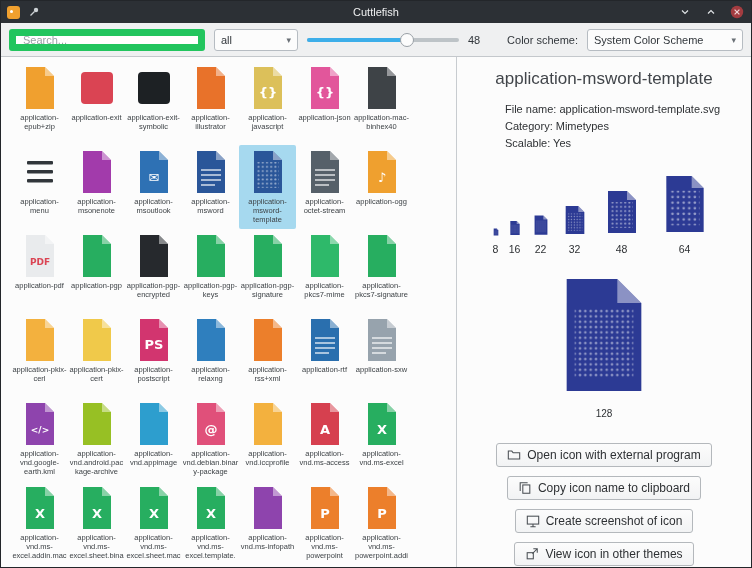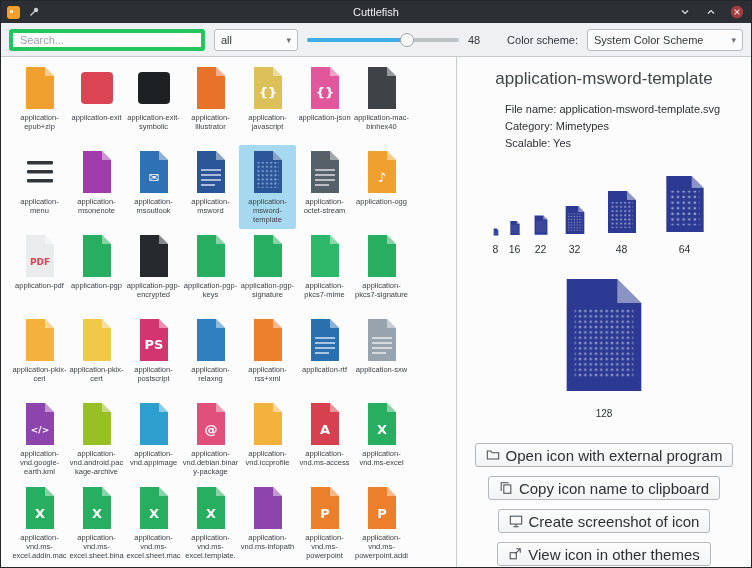--- a/index.html
+++ b/index.html
@@ -11,21 +11,21 @@
   .titlebar { height:22px; background:#2c3035; display:flex; align-items:center; position:relative; flex:0 0 auto; padding:0 6px;gap:24px; }
   .tb-left { display:flex; align-items:center; gap:6px; }
   .appicon { width:13px; height:13px; border-radius:3px; background:#f0a02f; position:relative; display:inline-block; }
   .appicon::after { content:''; position:absolute; left:3px; top:4px; width:3px; height:3px; border-radius:50%; background:#fff; }
   .tb-title { position:absolute; left:0; right:0; text-align:center; color:#eff0f1; font-size:11px; pointer-events:none; }
   .tb-right { margin-left:auto; display:flex; align-items:center; gap:10px; }
   .wbtn { display:inline-flex; align-items:center; justify-content:center; width:16px; height:16px; cursor:pointer; }
 
   
   .toolbar { height:34px; background:#eff0f1; border-bottom:1px solid #c4c8cc; display:flex; align-items:center; padding:0 8px; gap:9px; flex:0 0 auto; }
-  .search { width:196px; height:22px; border:4px solid #22c55e; border-radius:3px; background:#fff; padding:0 7px; font-size:11px; color:#31363b; font-family:inherit; }
+  .search { width:196px; height:22px; border:7px solid #22c55e; border-radius:3px; background:#fff; padding:0 7px; font-size:11px; color:#31363b; font-family:inherit; }
   .search::placeholder { color:#9aa0a6; }
   .combo { height:22px; border:1px solid #b6bcc2; border-radius:3px; background:#fcfcfc; display:flex; align-items:center; padding:0 6px; font-size:11px; color:#31363b; cursor:pointer; }
   .combo span:first-child { flex:1; overflow:hidden; white-space:nowrap; }
   .combo .arr { color:#6a7076; font-size:9px; margin-left:4px; }
   .slider { position:relative; width:152px; height:22px; flex:0 0 auto; cursor:pointer; }
   .slider .groove { position:absolute; left:0; right:0; top:9px; height:4px; border-radius:2px; background:#bdc3c7; }
   .slider .fill { position:absolute; left:0; width:66%; top:9px; height:4px; border-radius:2px; background:#3daee9; }
   .slider .handle { position:absolute; left:calc(66% - 7px); top:4px; width:14px; height:14px; border-radius:50%; background:#fcfcfc; border:1px solid #99a0a6; }
   .szval { font-size:11px; color:#31363b; width:18px; }
   .cslabel { font-size:11px; color:#31363b; margin-left:auto; white-space:nowrap; }
@@ -43,21 +43,21 @@
   
   .details { flex:1; padding-top:6px; overflow:hidden; }
   .dtitle { text-align:center; font-size:17px; font-weight:500; color:#41454a; margin:6px 4px 12px; }
   .dinfo { margin-left:48px; font-size:11px; line-height:17px; color:#2e3134; text-align:left; }
   .sizesrow { display:flex; justify-content:center; align-items:flex-end; gap:7px; margin-top:20px; }
   .szcol { display:flex; flex-direction:column; align-items:center; gap:3px; }
   .szcol .num { font-size:10.5px; color:#2e3134; }
   .bigwrap { margin-top:16px; text-align:center; }
   .biglabel { font-size:10px; color:#2e3134; margin-top:5px; }
   .dbtns { display:flex; flex-direction:column; align-items:center; gap:9px; margin-top:24px; }
-  .dbtn { display:inline-flex; align-items:center; gap:6px; height:24px; padding:0 10px; font-size:15px; color:#2e3134;
+  .dbtn { display:inline-flex; align-items:center; gap:6px; height:24px; padding:0 10px; font-size:12px; color:#2e3134;
     background:linear-gradient(#fcfcfc,#f2f3f4); border:1px solid #b4b8bc; border-radius:3px; cursor:pointer; font-family:inherit; }
   .dbtn .bic { display:inline-flex; width:14px; height:14px; }
 </style>
 </head>
 <body>
 
 <svg width="0" height="0" style="position:absolute" aria-hidden="true">
   <defs>
     <pattern id="dotp" width="4.2" height="4.2" patternUnits="userSpaceOnUse">
       <circle cx="2" cy="2" r="1" fill="rgba(255,255,255,0.5)"></circle>

